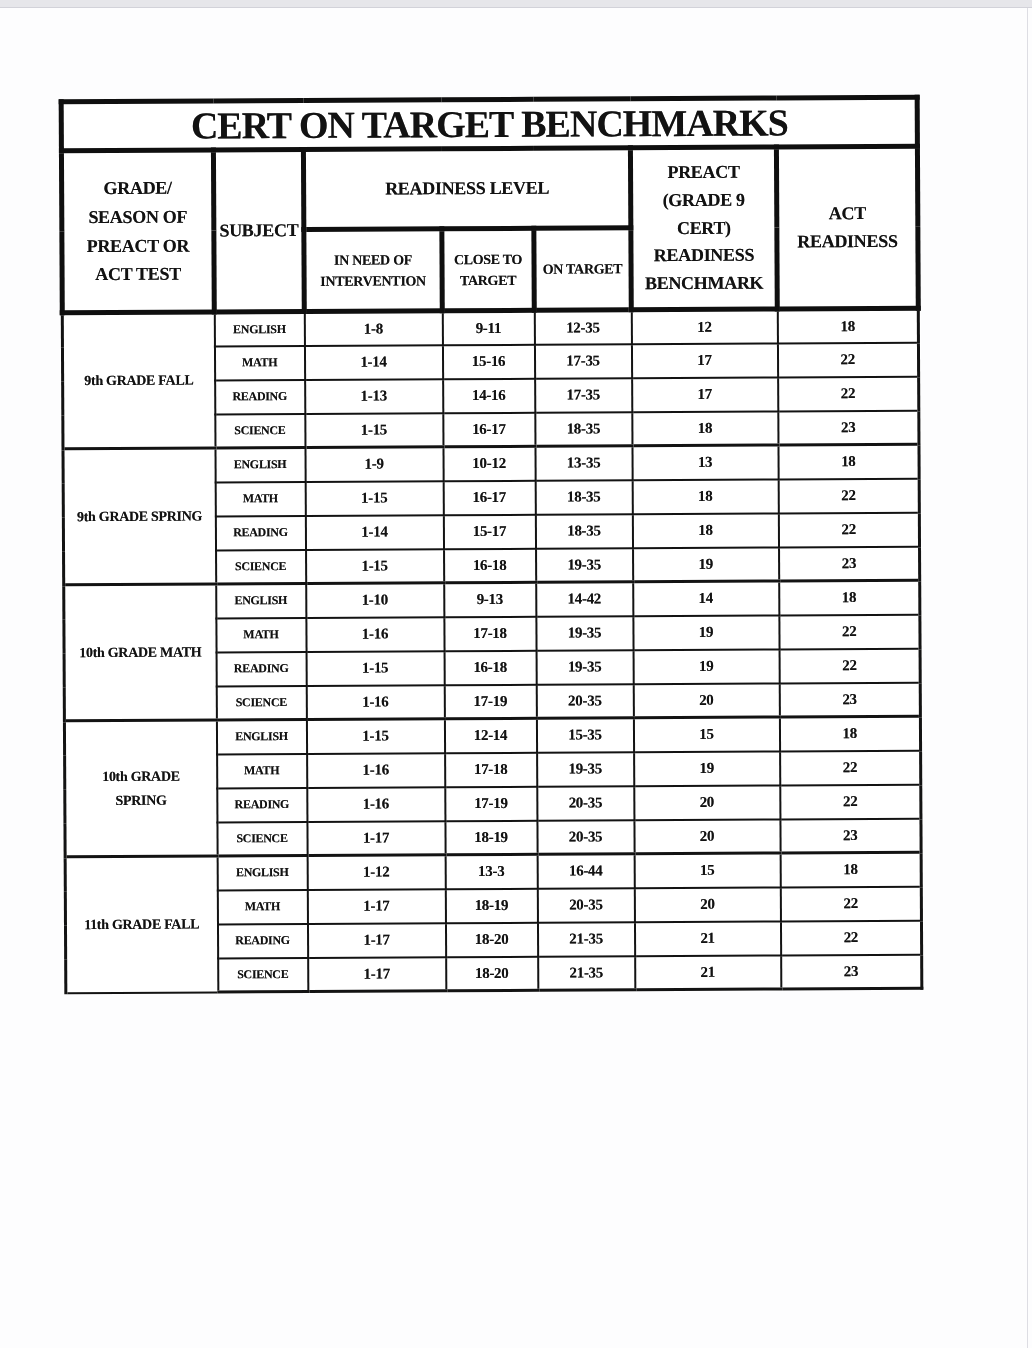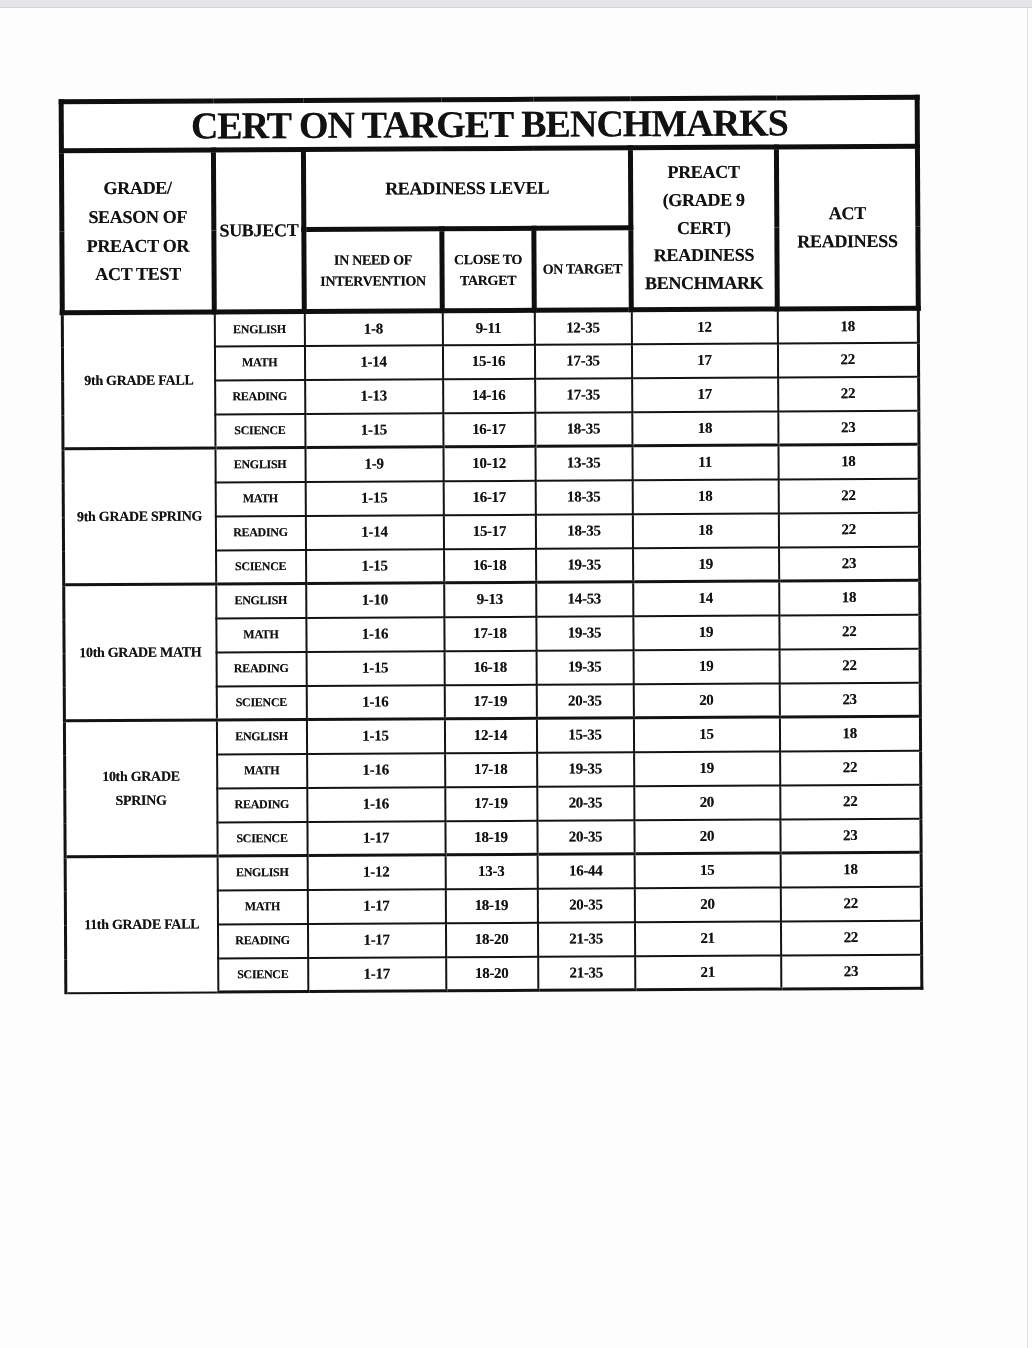--- a/index.html
+++ b/index.html
@@ -166,21 +166,21 @@
         <td class="num">18</td>
         <td class="num act-col">23</td>
       </tr>
 
       <tr class="body-row group-start">
         <td class="grade" rowspan="4">9th GRADE SPRING</td>
         <td class="subj">ENGLISH</td>
         <td class="num">1-9</td>
         <td class="num">10-12</td>
         <td class="num">13-35</td>
-        <td class="num">11</td>
+        <td class="num">13</td>
         <td class="num act-col">18</td>
       </tr>
       <tr class="body-row">
         <td class="subj">MATH</td>
         <td class="num">1-15</td>
         <td class="num">16-17</td>
         <td class="num">18-35</td>
         <td class="num">18</td>
         <td class="num act-col">22</td>
       </tr>
@@ -199,21 +199,21 @@
         <td class="num">19-35</td>
         <td class="num">19</td>
         <td class="num act-col">23</td>
       </tr>
 
       <tr class="body-row group-start">
         <td class="grade" rowspan="4">10th GRADE MATH</td>
         <td class="subj">ENGLISH</td>
         <td class="num">1-10</td>
         <td class="num">9-13</td>
-        <td class="num">14-53</td>
+        <td class="num">14-42</td>
         <td class="num">14</td>
         <td class="num act-col">18</td>
       </tr>
       <tr class="body-row">
         <td class="subj">MATH</td>
         <td class="num">1-16</td>
         <td class="num">17-18</td>
         <td class="num">19-35</td>
         <td class="num">19</td>
         <td class="num act-col">22</td>

